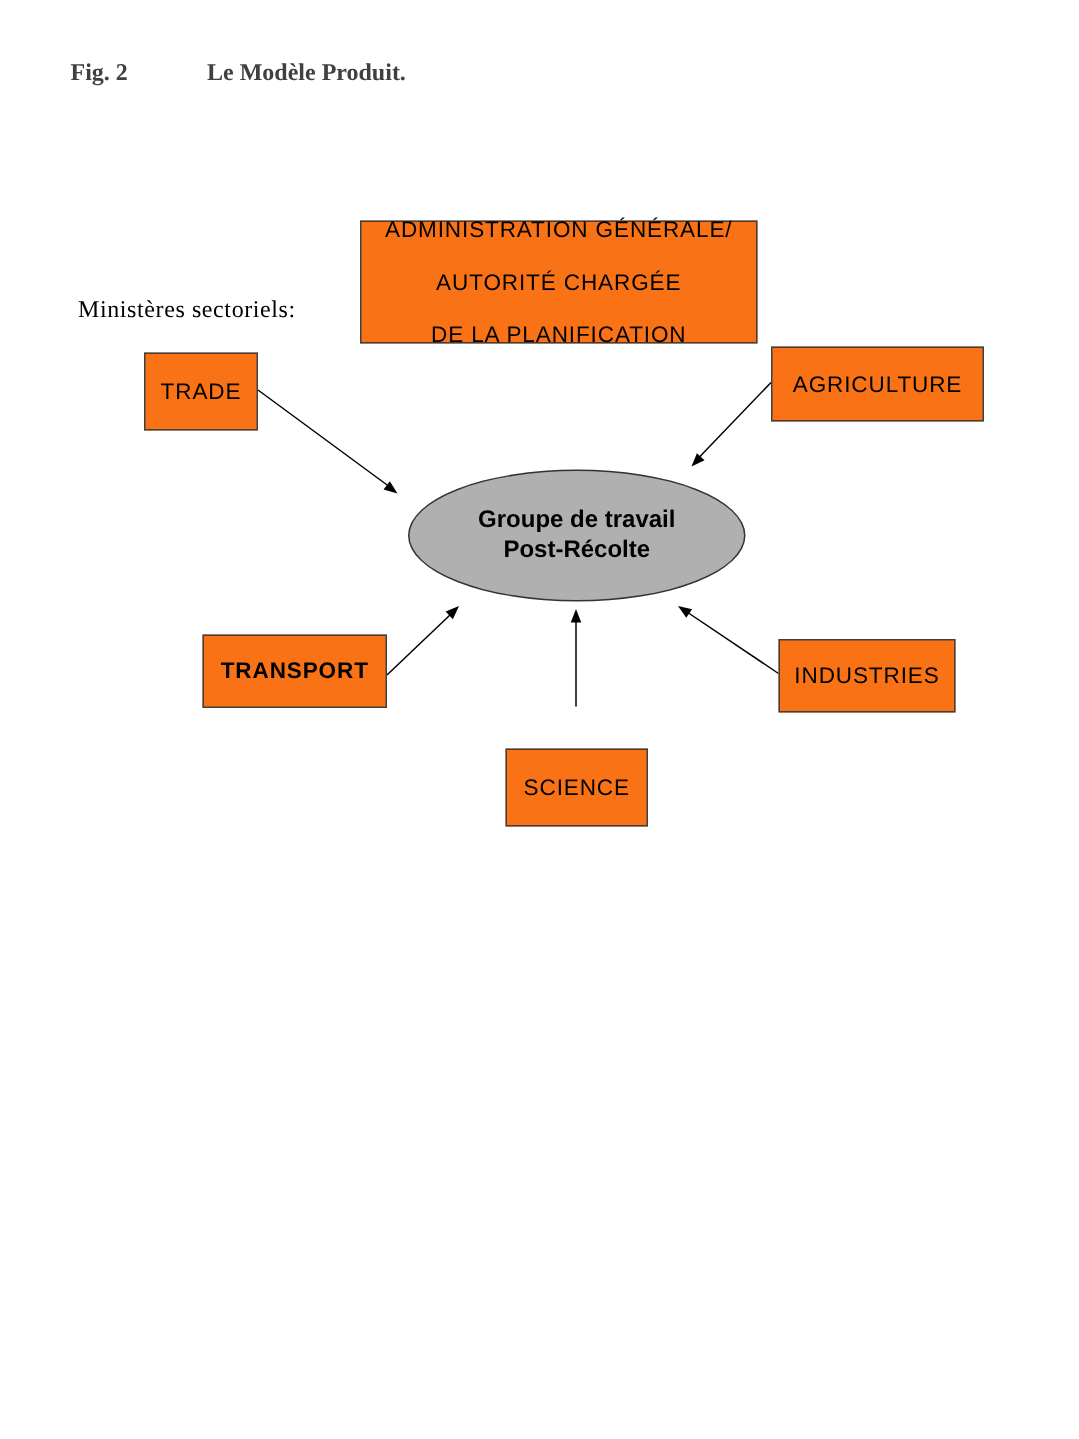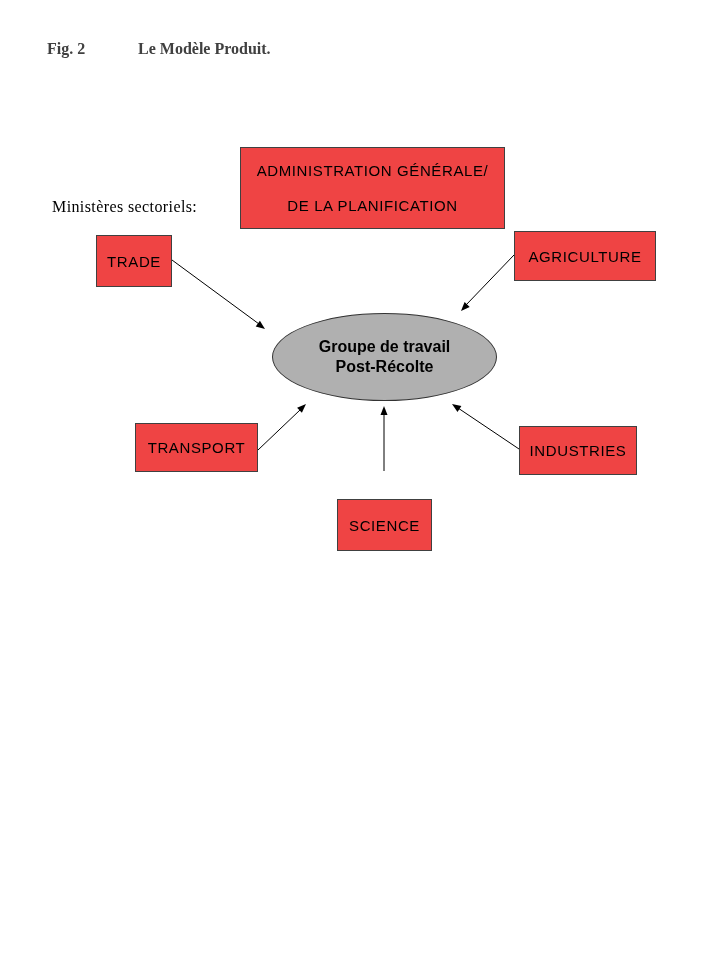--- a/index.html
+++ b/index.html
@@ -43,21 +43,21 @@
     position: absolute;
     left: 0;
     top: 0;
     width: 719px;
     height: 959px;
     pointer-events: none;
   }
   .node {
     position: absolute;
     box-sizing: border-box;
-    background: #ef4444;
+    background: #f97316;
     border: 1px solid #404040;
     display: flex;
     flex-direction: column;
     align-items: center;
     justify-content: center;
     text-align: center;
     font-family: "Liberation Sans", sans-serif;
     font-size: 15px;
     letter-spacing: 0.6px;
     color: #000000;
@@ -65,21 +65,21 @@
   }
   .node-admin {
     left: 240px;
     top: 147px;
     width: 265px;
     height: 82px;
     line-height: 19px;
   }
   .node-trade      { left: 96px;  top: 235px; width: 76px;  height: 52px; }
   .node-agriculture{ left: 514px; top: 231px; width: 142px; height: 50px; }
-  .node-transport  { left: 135px; top: 423px; width: 123px; height: 49px; }
+  .node-transport  { left: 135px; top: 423px; width: 123px; height: 49px; font-weight: bold; }
   .node-science    { left: 337px; top: 471px; width: 95px;  height: 52px; margin-top: 28px; }
   .node-industries { left: 519px; top: 426px; width: 118px; height: 49px; }
   .working-group {
     position: absolute;
     box-sizing: border-box;
     left: 272px;
     top: 313px;
     width: 225px;
     height: 88px;
     background: #b0b0b0;
@@ -126,20 +126,21 @@
       <polygon points="384,406 380.5,415 387.5,415" fill="#000000"></polygon>
     </g>
     <g>
       <line x1="519" y1="449" x2="458" y2="408" stroke-width="1" stroke="#000000"></line>
       <polygon points="452,404 461.4,406.1 457.5,411.9" fill="#000000"></polygon>
     </g>
   </svg>
 
   <div class="node node-admin">
     <span>ADMINISTRATION GÉNÉRALE/</span>
+    <span>AUTORITÉ CHARGÉE</span>
     <span>DE LA PLANIFICATION</span>
   </div>
 
   <div class="node node-trade">
     <span>TRADE</span>
   </div>
 
   <div class="node node-agriculture">
     <span>AGRICULTURE</span>
   </div>

